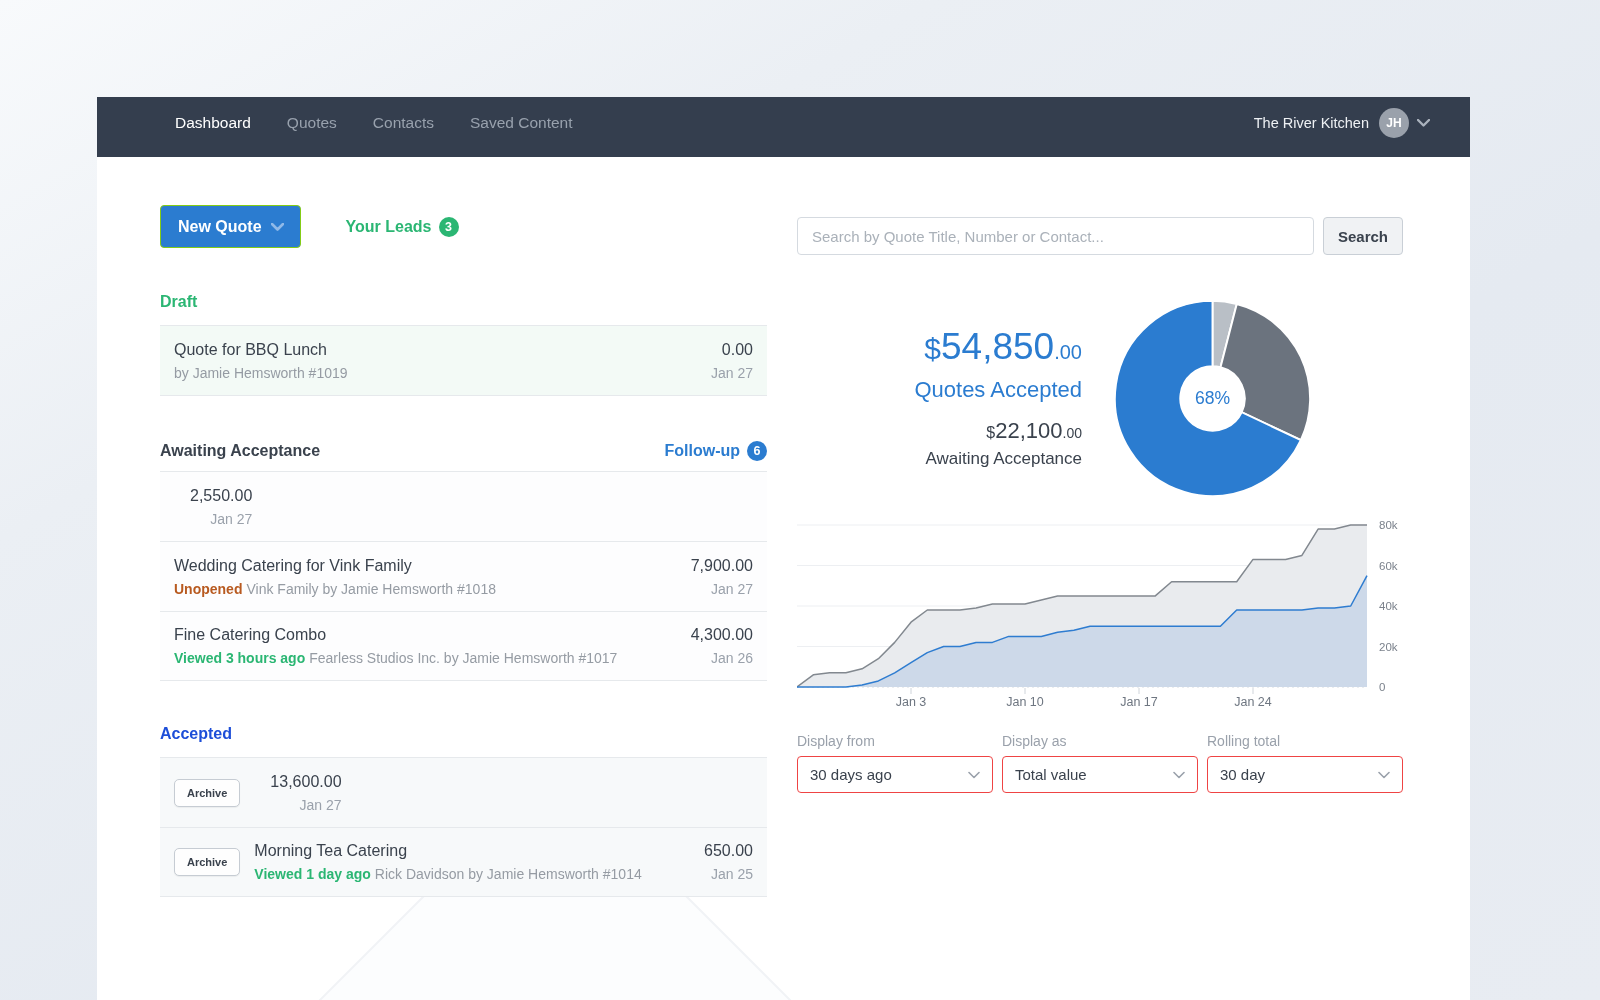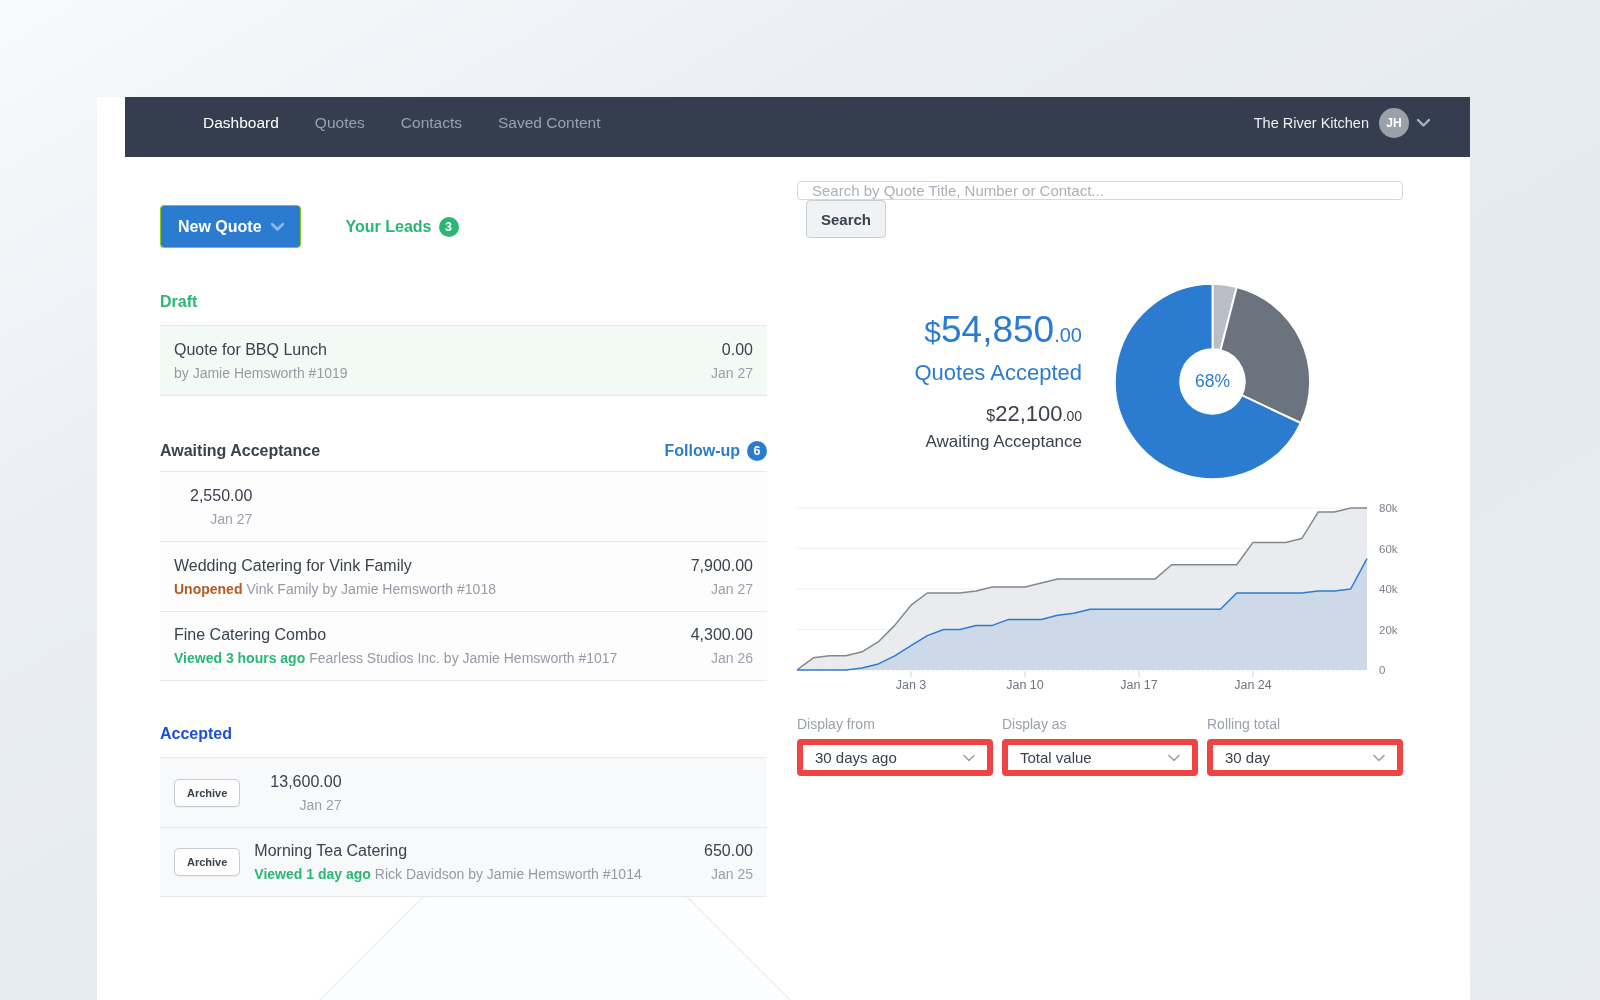--- a/index.html
+++ b/index.html
@@ -9,21 +9,21 @@
 
   .card { position:absolute; left:97px; top:97px; width:1373px; height:903px;
     background:#ffffff; overflow:hidden; }
 
   
   .wm { position:absolute; left:148px; top:795px; width:620px; height:620px;
     transform:rotate(45deg); background:#fcfdfe; border:2px solid #f1f3f6; z-index:0; }
 
   
   .navbar { position:relative; z-index:2; height:60px; background:#343e4e;
-    display:flex; align-items:center; padding:0 40px 9px 78px;margin-left:28px; }
+    display:flex; align-items:center; padding:0 40px 9px 78px; }
   .nav-item { color:#98a1ad; font-size:15.5px; margin-right:36px; cursor:pointer; }
   .nav-item.active { color:#ffffff; }
   .nav-spacer { flex:1; }
   .account { display:flex; align-items:center; cursor:pointer; }
   .account-name { color:#eef1f4; font-size:14.5px; margin-right:10px; }
   .avatar { width:30px; height:30px; border-radius:50%; background:#9aa1ab; color:#fff;
     font-size:12px; font-weight:bold; display:flex; align-items:center; justify-content:center; }
   .acct-chev { margin-left:8px; display:flex; }
 
   
@@ -66,21 +66,21 @@
   .dot { display:inline-block; width:8px; height:8px; border-radius:50%;
     background:#2bb673; margin-right:5px; position:relative; top:-1px; }
   .qrow-right { text-align:right; margin-left:16px; white-space:nowrap; }
   .amount { font-size:16px; color:#3a424d; line-height:22px; }
   .qdate { font-size:14px; color:#9aa1ab; line-height:20px; margin-top:2px; }
   .btn-archive { margin-right:14px; background:#fefefe; border:1px solid #c6ccd3; border-radius:5px;
     box-shadow:0 1px 1px rgba(0,0,0,.05); padding:7px 12px; font-size:11px; font-weight:bold;
     color:#3a424d; cursor:pointer; font-family:inherit; }
 
   
-  .search-row { margin-top:24px; display:flex;flex-direction:column; }
+  .search-row { margin-top:60px; display:flex; }
   .search-input { flex:1; height:38px; border:1px solid #d5dae0; border-radius:4px;
     padding:0 14px; font-size:15px; color:#3a424d; font-family:inherit; background:#fff; }
   .search-input::placeholder { color:#aab1b9; }
   .btn-search { margin-left:9px; width:80px; height:38px; background:#f0f2f4;
     border:1px solid #c9cfd6; border-radius:4px; font-size:15px; font-weight:bold;
     color:#3a424d; cursor:pointer; font-family:inherit; }
 
   .stats-row { margin-top:41px; display:flex; justify-content:flex-end; align-items:center;
     padding-right:88px; }
   .stats { text-align:right; margin-right:28px; }
@@ -92,21 +92,21 @@
   .stat-mid .cur { font-size:16px; }
   .stat-mid .cents { font-size:14px; }
   .stat-mid-label { color:#3a424d; font-size:17px; line-height:24px; }
   .donut-wrap { width:205px; height:205px; }
 
   .chart-wrap { margin-top:12px; }
 
   .controls { margin-top:15px; display:flex; gap:9px; }
   .ctrl { flex:1; }
   .ctrl-label { font-size:14px; color:#9aa1ab; line-height:18px; margin-bottom:6px; }
-  .select { height:37px; border:6px solid #ef4444; border-radius:4px; background:#fff;
+  .select { height:37px; border:1px solid #ef4444; border-radius:4px; background:#fff;
     display:flex; align-items:center; padding:0 12px; cursor:pointer; }
   .select-value { flex:1; font-size:15px; color:#3a424d; }
 </style>
 </head>
 <body>
 
 <div class="card">
   <div class="wm"></div>
 
   <div class="navbar">

